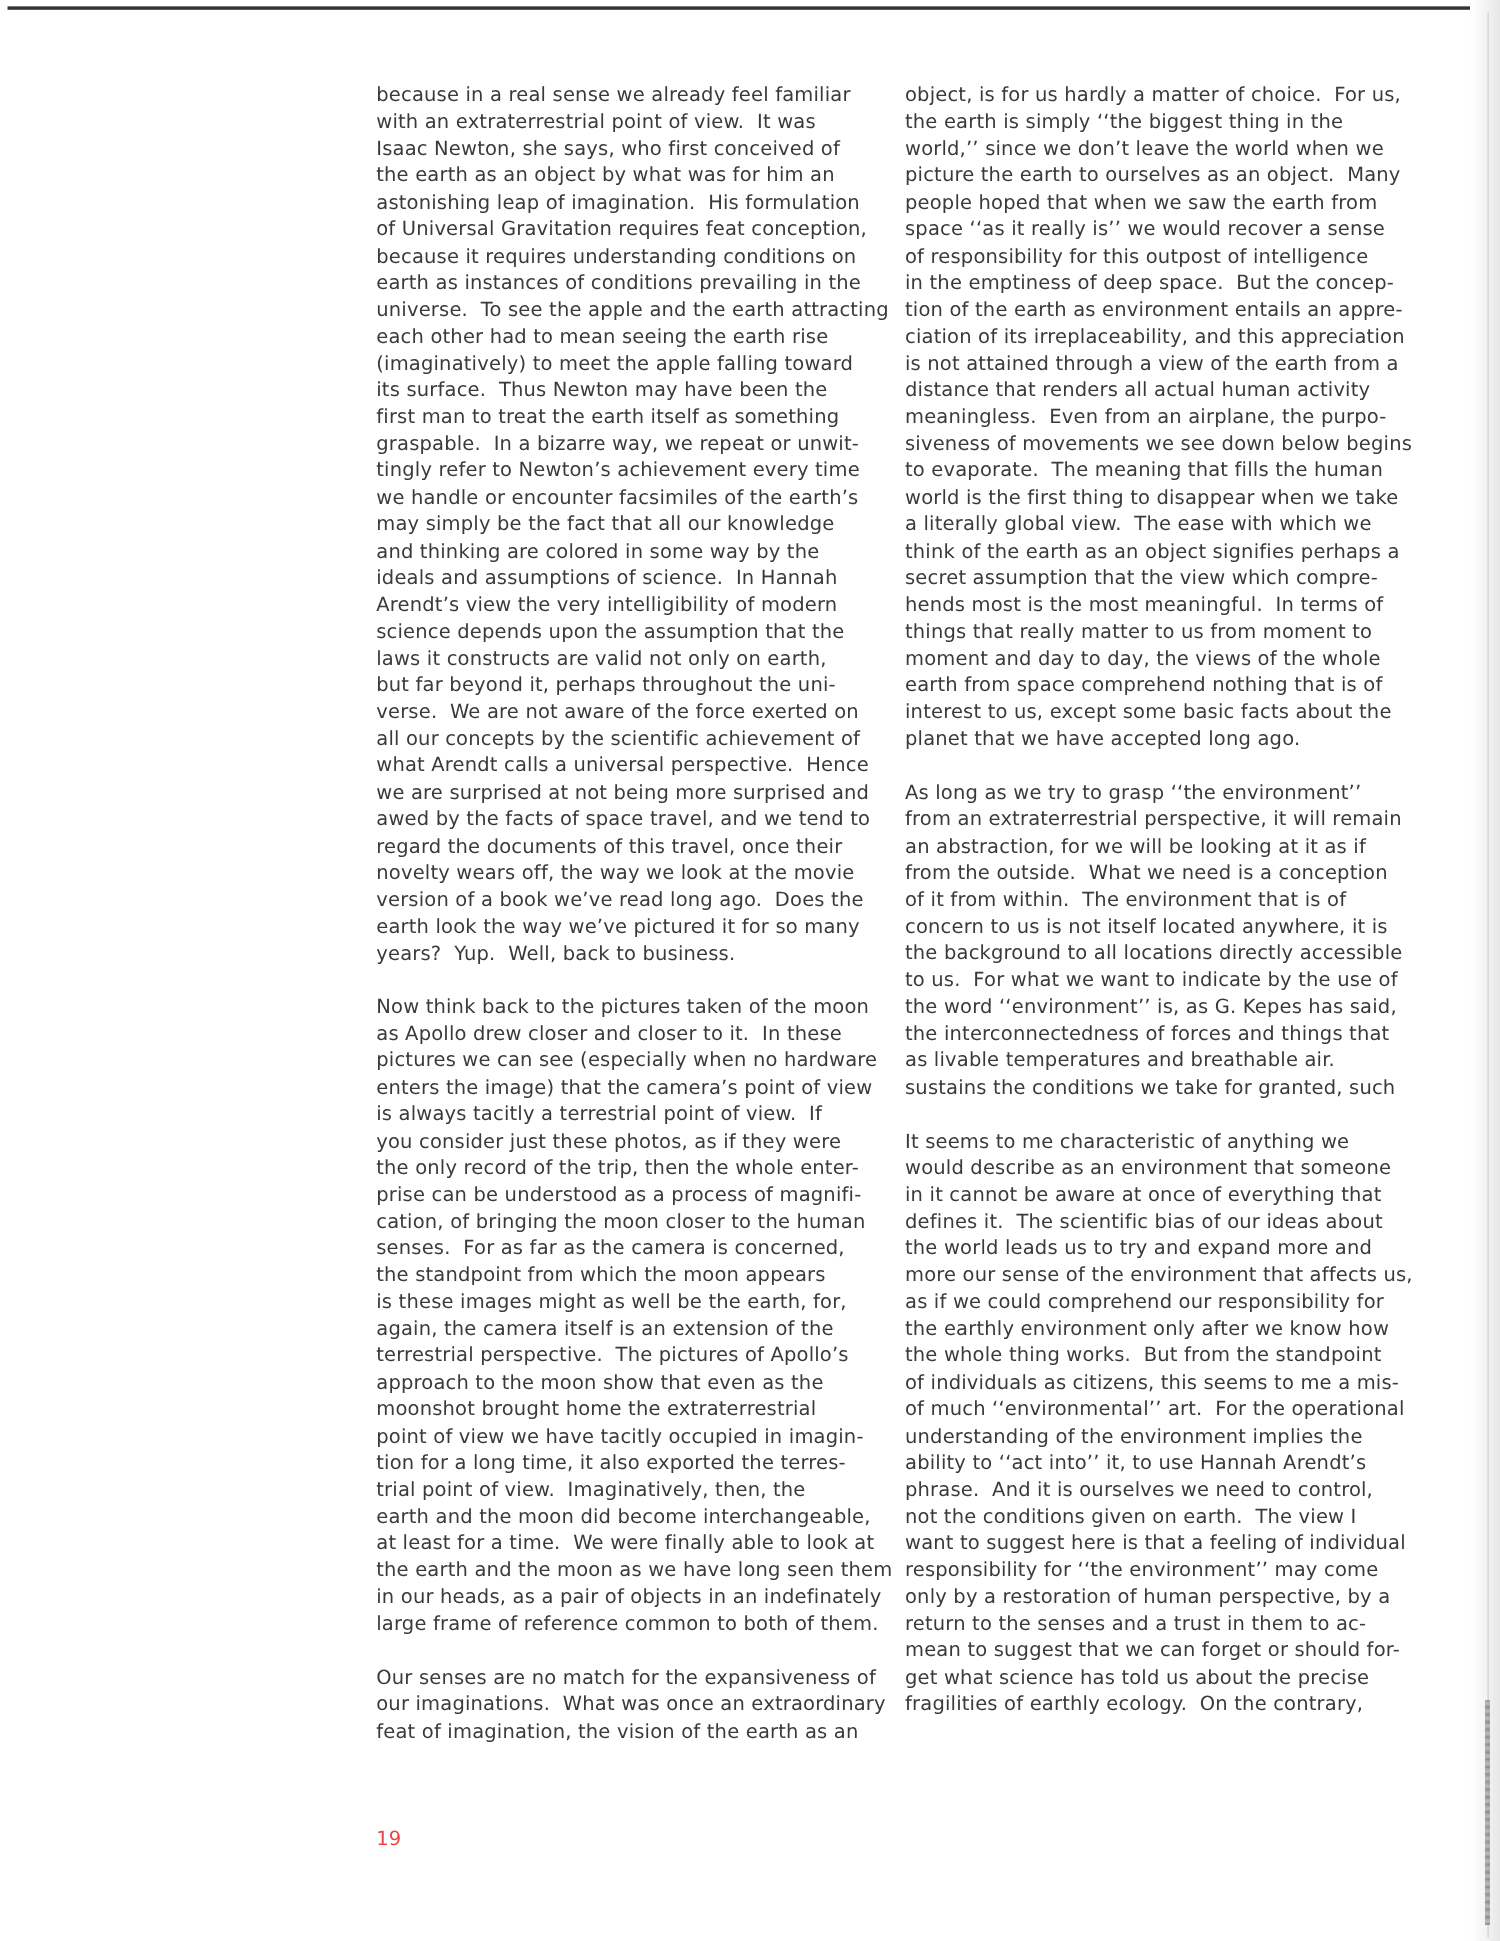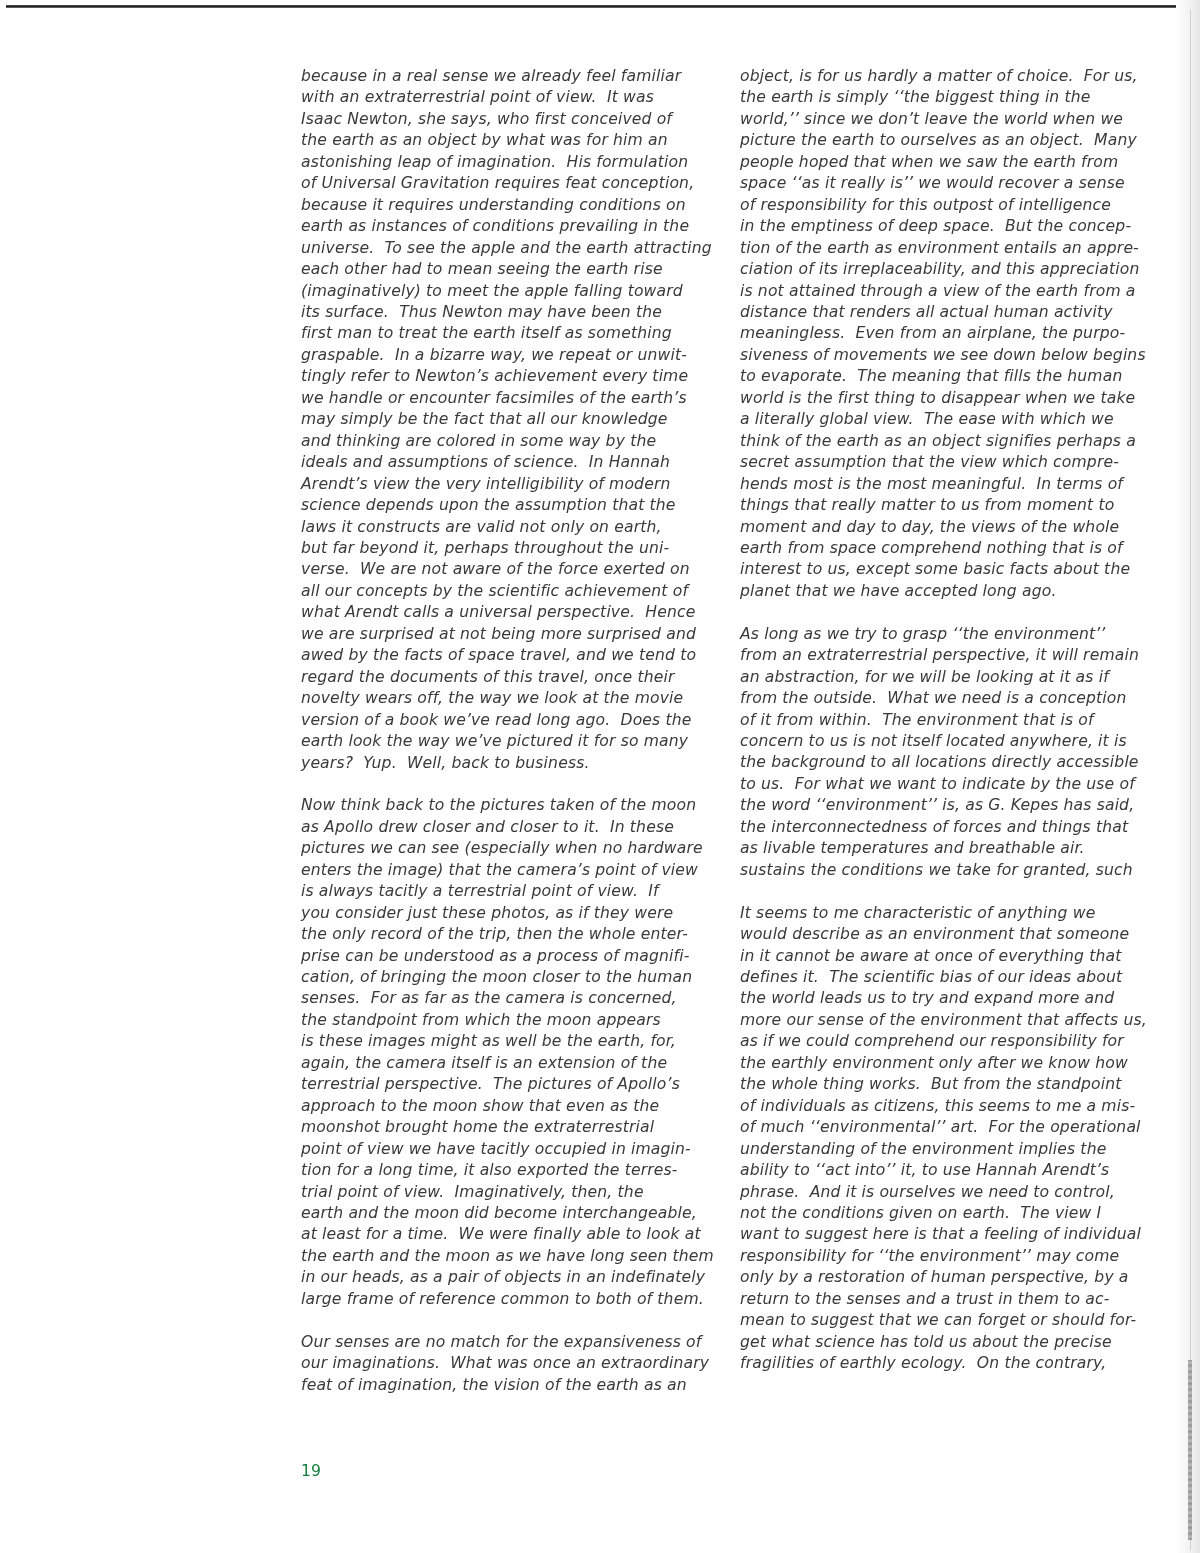--- a/index.html
+++ b/index.html
@@ -50,29 +50,29 @@
   }
   .column {
     position: absolute;
     top: 66px;
     width: 410px;
     font-size: 15.6px;
     line-height: 21.45px;
     letter-spacing: 0.15px;
   }
   .col-left { left: 301px; }
-  .col-right { left: 740px; }
-  .para { margin: 0 0 21.45px 0; font-style: italic; }
+  .col-right { left: 724px; }
+  .para { margin: 0 0 21.45px 0; }
   .line { display: block; white-space: pre; }
   .page-number {
     position: absolute;
     left: 301px;
     top: 1462px;
     font-size: 15.6px;
-    color: #15803d;
+    color: #ef4444;
   }
 </style>
 </head>
 <body>
 
 <div class="top-rule"></div>
 
 <div class="column col-left">
     <p class="para">
       <span class="line">because in a real sense we already feel familiar</span>

